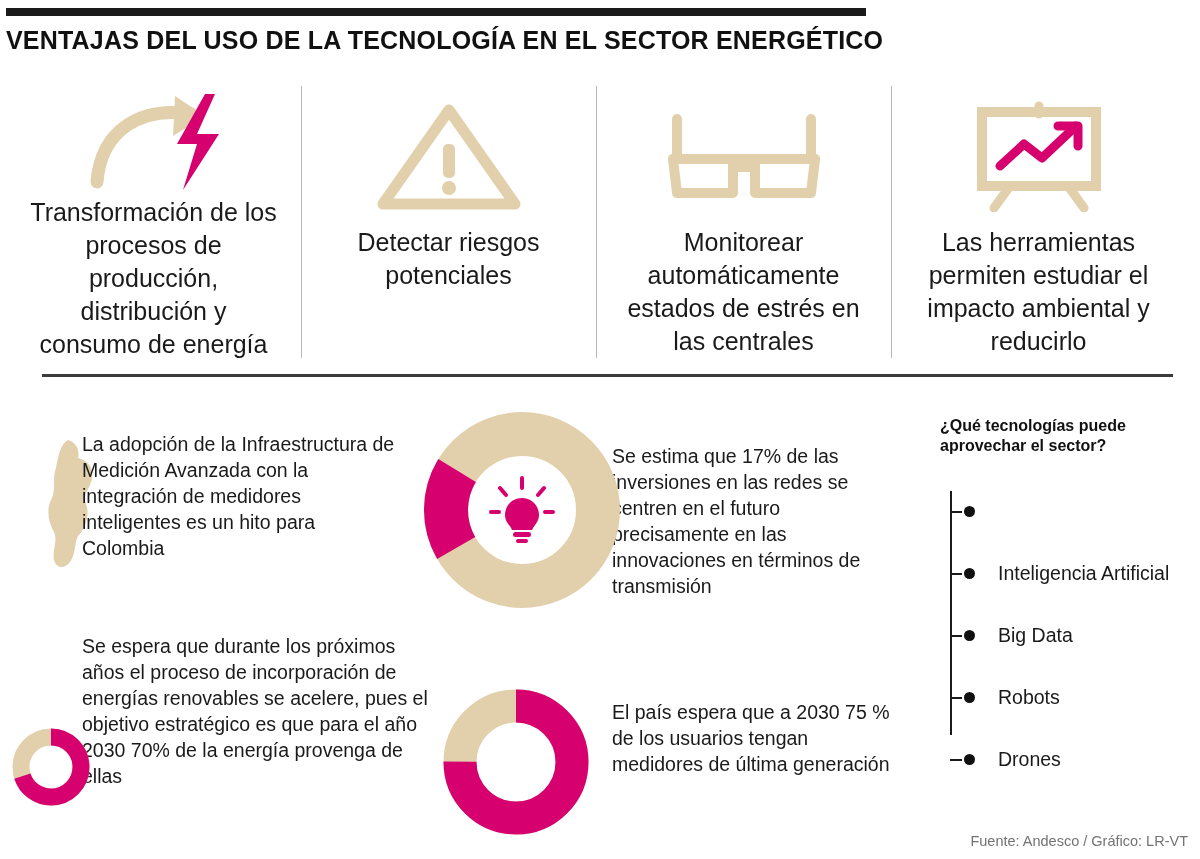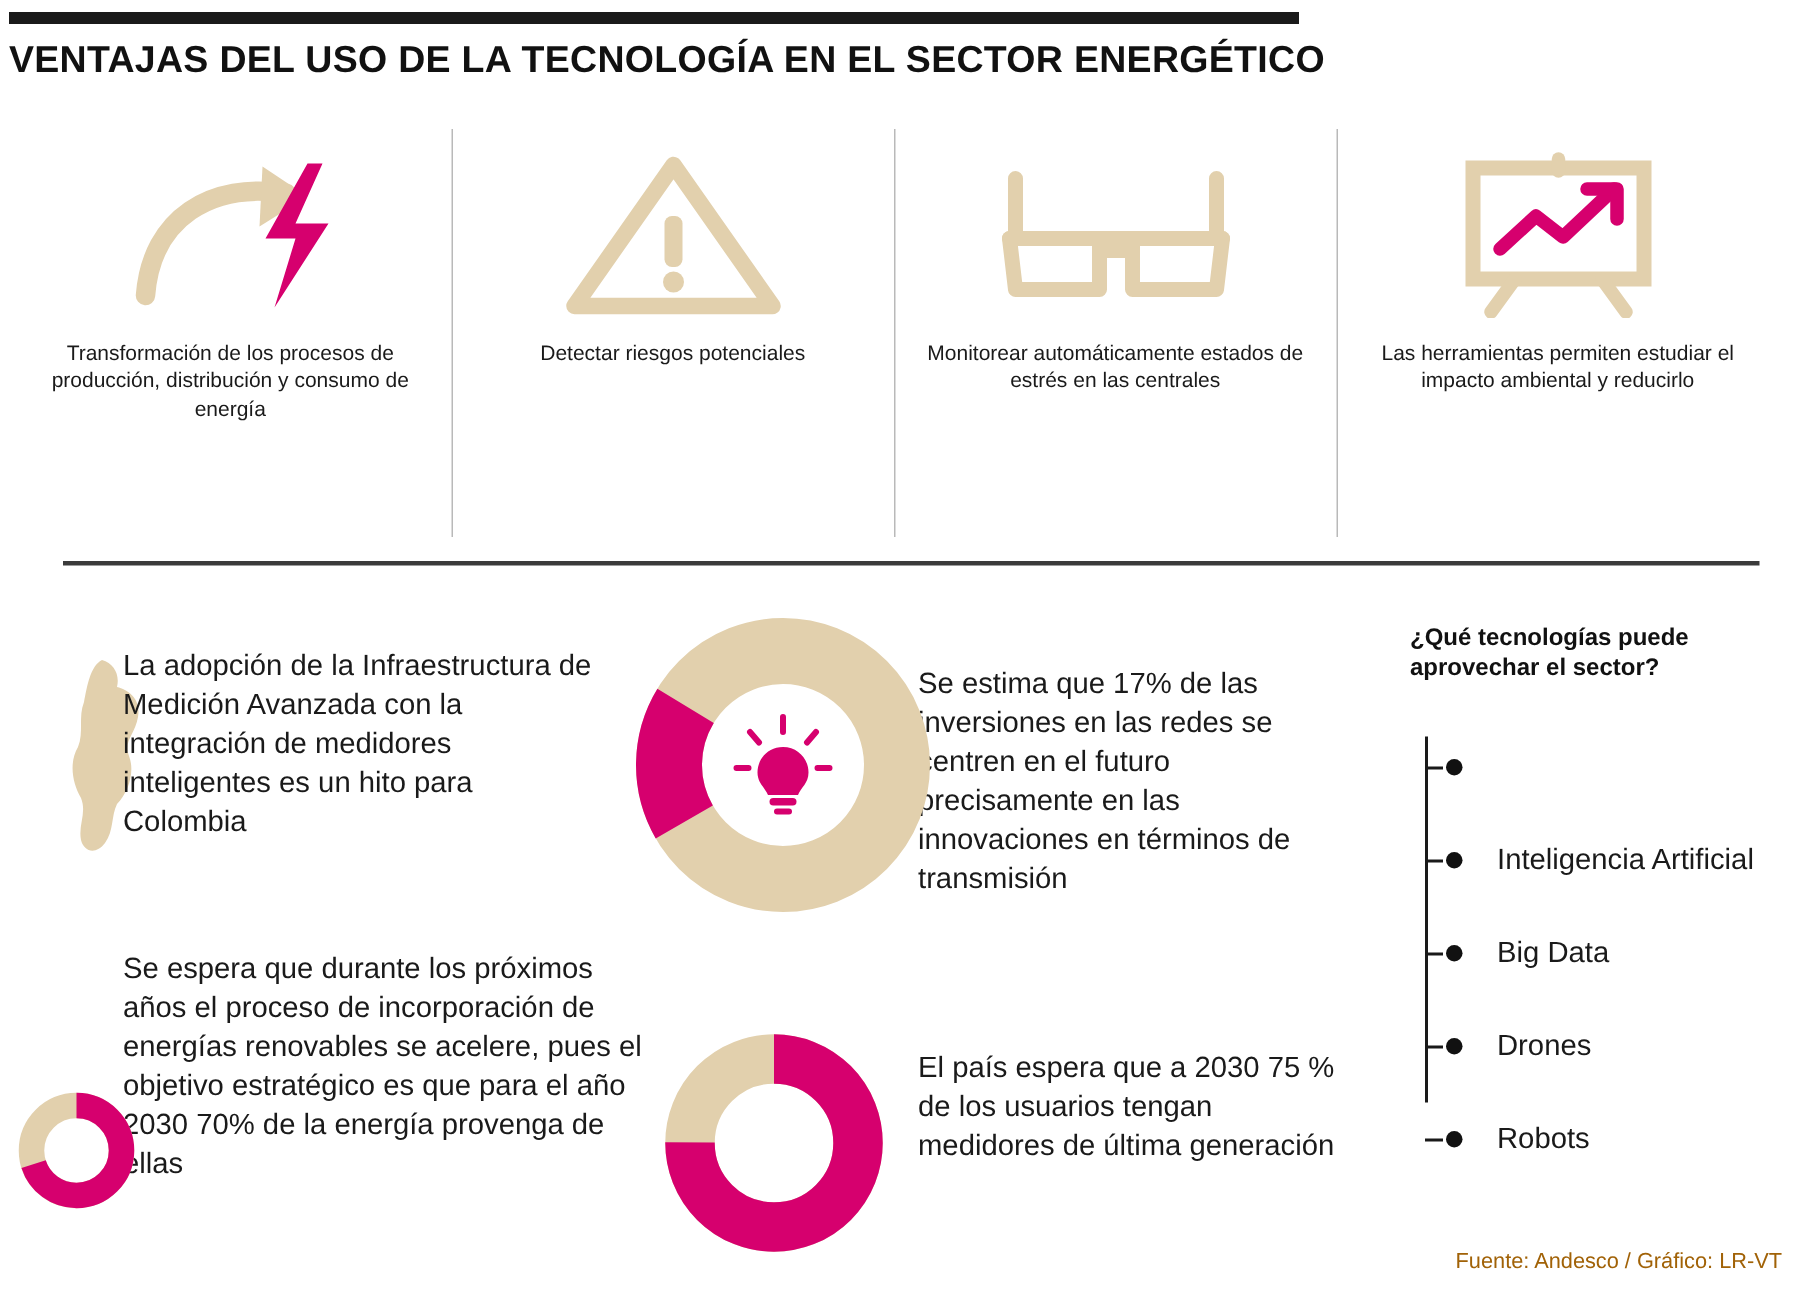--- a/index.html
+++ b/index.html
@@ -69,21 +69,21 @@
     background: #b9b9b9;
   }
   .col-icon {
     height: 140px;
     display: flex;
     align-items: center;
     justify-content: center;
   }
   .col-text {
     text-align: center;
-    font-size: 14px;
+    font-size: 25px;
     line-height: 1.32;
     color: #1a1a1a;
     max-width: 252px;
   }
 
   
   .mid-rule {
     position: absolute;
     left: 42px;
     top: 374px;
@@ -201,21 +201,21 @@
     font-size: 19.5px;
     line-height: 1.3;
     color: #1a1a1a;
   }
 
   .source {
     position: absolute;
     right: 12px;
     bottom: 10px;
     font-size: 14.5px;
-    color: #a16207;
+    color: #737373;
   }
 </style>
 </head>
 <body>
 
 <div class="page">
 
   <div class="top-rule"></div>
   <div class="title">VENTAJAS DEL USO DE LA TECNOLOGÍA EN EL SECTOR ENERGÉTICO</div>
 
@@ -338,27 +338,27 @@
 
         <div class="tech-item">
           <span class="tech-tick"></span>
           <span class="tech-dot"></span>
           <span class="tech-label">Big Data</span>
         </div>
 
         <div class="tech-item">
           <span class="tech-tick"></span>
           <span class="tech-dot"></span>
+          <span class="tech-label">Robots</span>
+        </div>
+
+        <div class="tech-item">
+          <span class="tech-tick"></span>
+          <span class="tech-dot"></span>
           <span class="tech-label">Drones</span>
-        </div>
-
-        <div class="tech-item">
-          <span class="tech-tick"></span>
-          <span class="tech-dot"></span>
-          <span class="tech-label">Robots</span>
         </div>
       </div>
     </div>
 
   </div>
 
   <div class="source">Fuente: Andesco / Gráfico: LR-VT</div>
 </div>
 
 </body></html>

